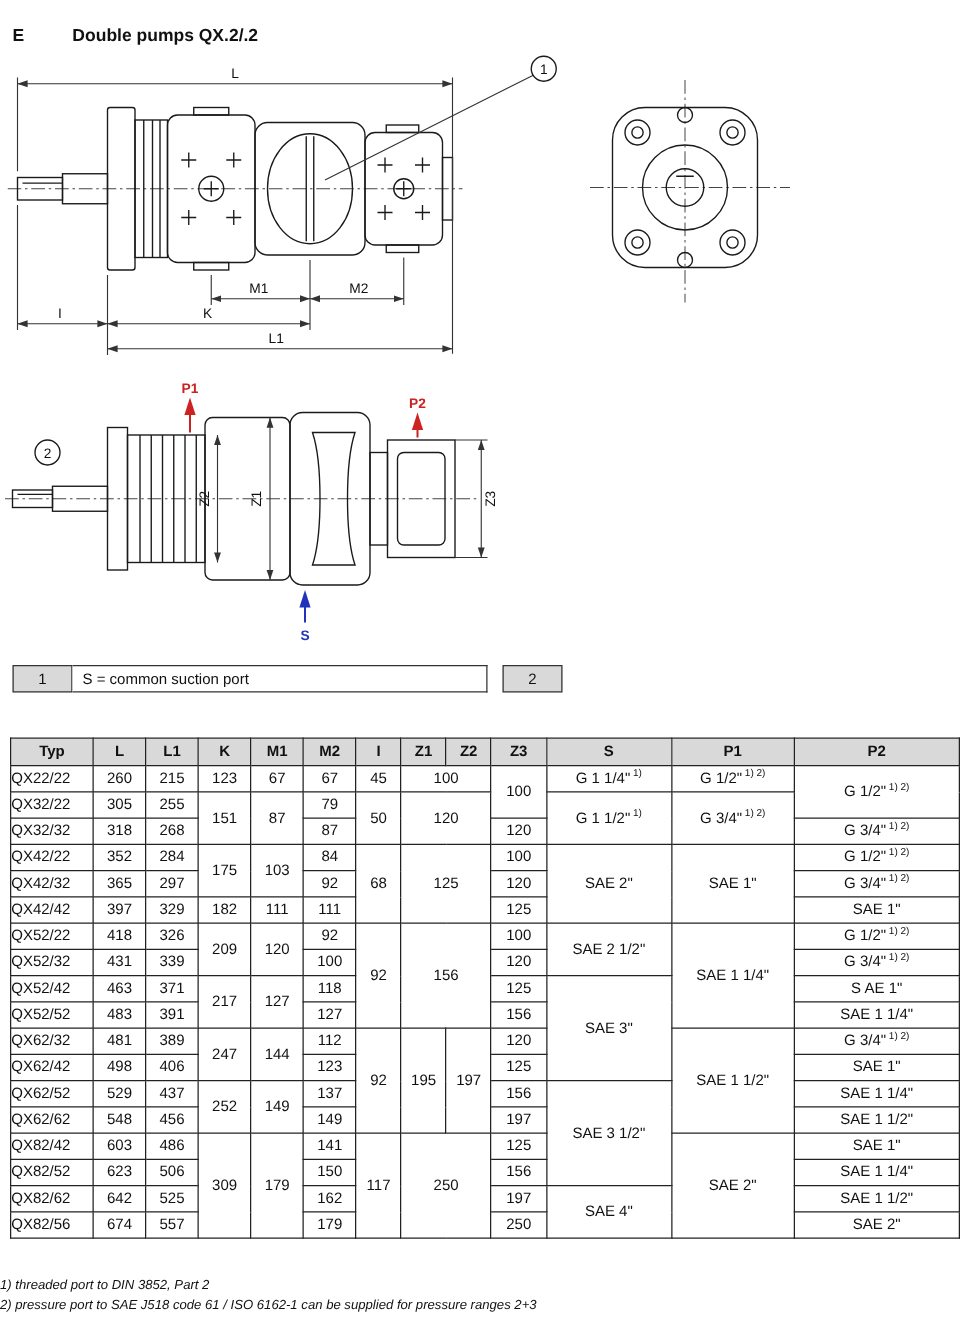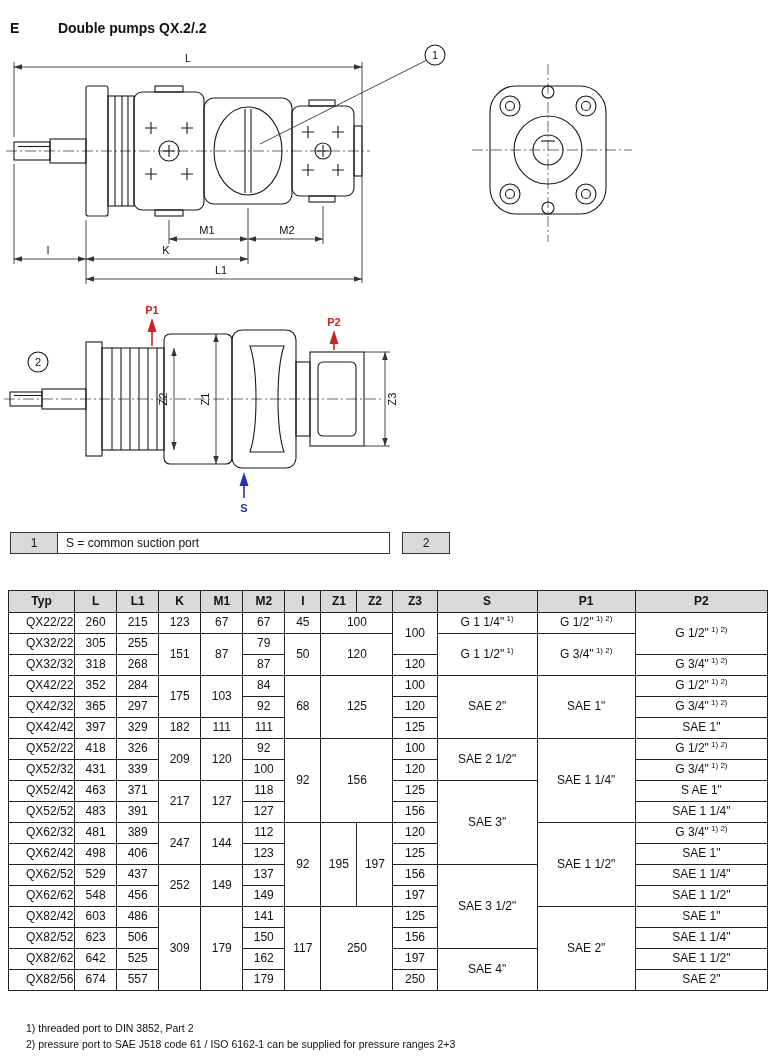--- a/index.html
+++ b/index.html
@@ -38,24 +38,24 @@
   .legend-text { flex:1; border:1px solid #333; border-left:none; background:#fff;
                  display:flex; align-items:center; padding-left:8px;text-align:center; }
 
   
   .dims { position:absolute; top:590px; left:8px; border-collapse:collapse; table-layout:fixed;
           width:760px; font-size:12px; }
   .dims th, .dims td { border:1px solid #222; text-align:center; padding:0 2px;
                        height:21px; line-height:1.1; overflow:hidden; white-space:nowrap;
                        vertical-align:middle; }
   .dims th { background:#d9d9d9; font-weight:bold; height:22px; }
-  .dims td.typ { text-align:left; padding-left:17px; }
+  .dims td.typ { text-align:left; padding-left:0; }
   sup.fn { font-size:8px; vertical-align:super; line-height:0; }
 
-  .footnotes { position:absolute; top:1020px; left:26px; font-size:10.5px; line-height:1.55; }
+  .footnotes { position:absolute; top:1020px; left:0; font-size:10.5px; line-height:1.55;font-style:italic; }
 </style>
 </head>
 <body>
 
 <div class="page">
 
   <div class="page-header">
     <span class="sec">E</span>
     <span class="title">Double pumps QX.2/.2</span>
   </div>

